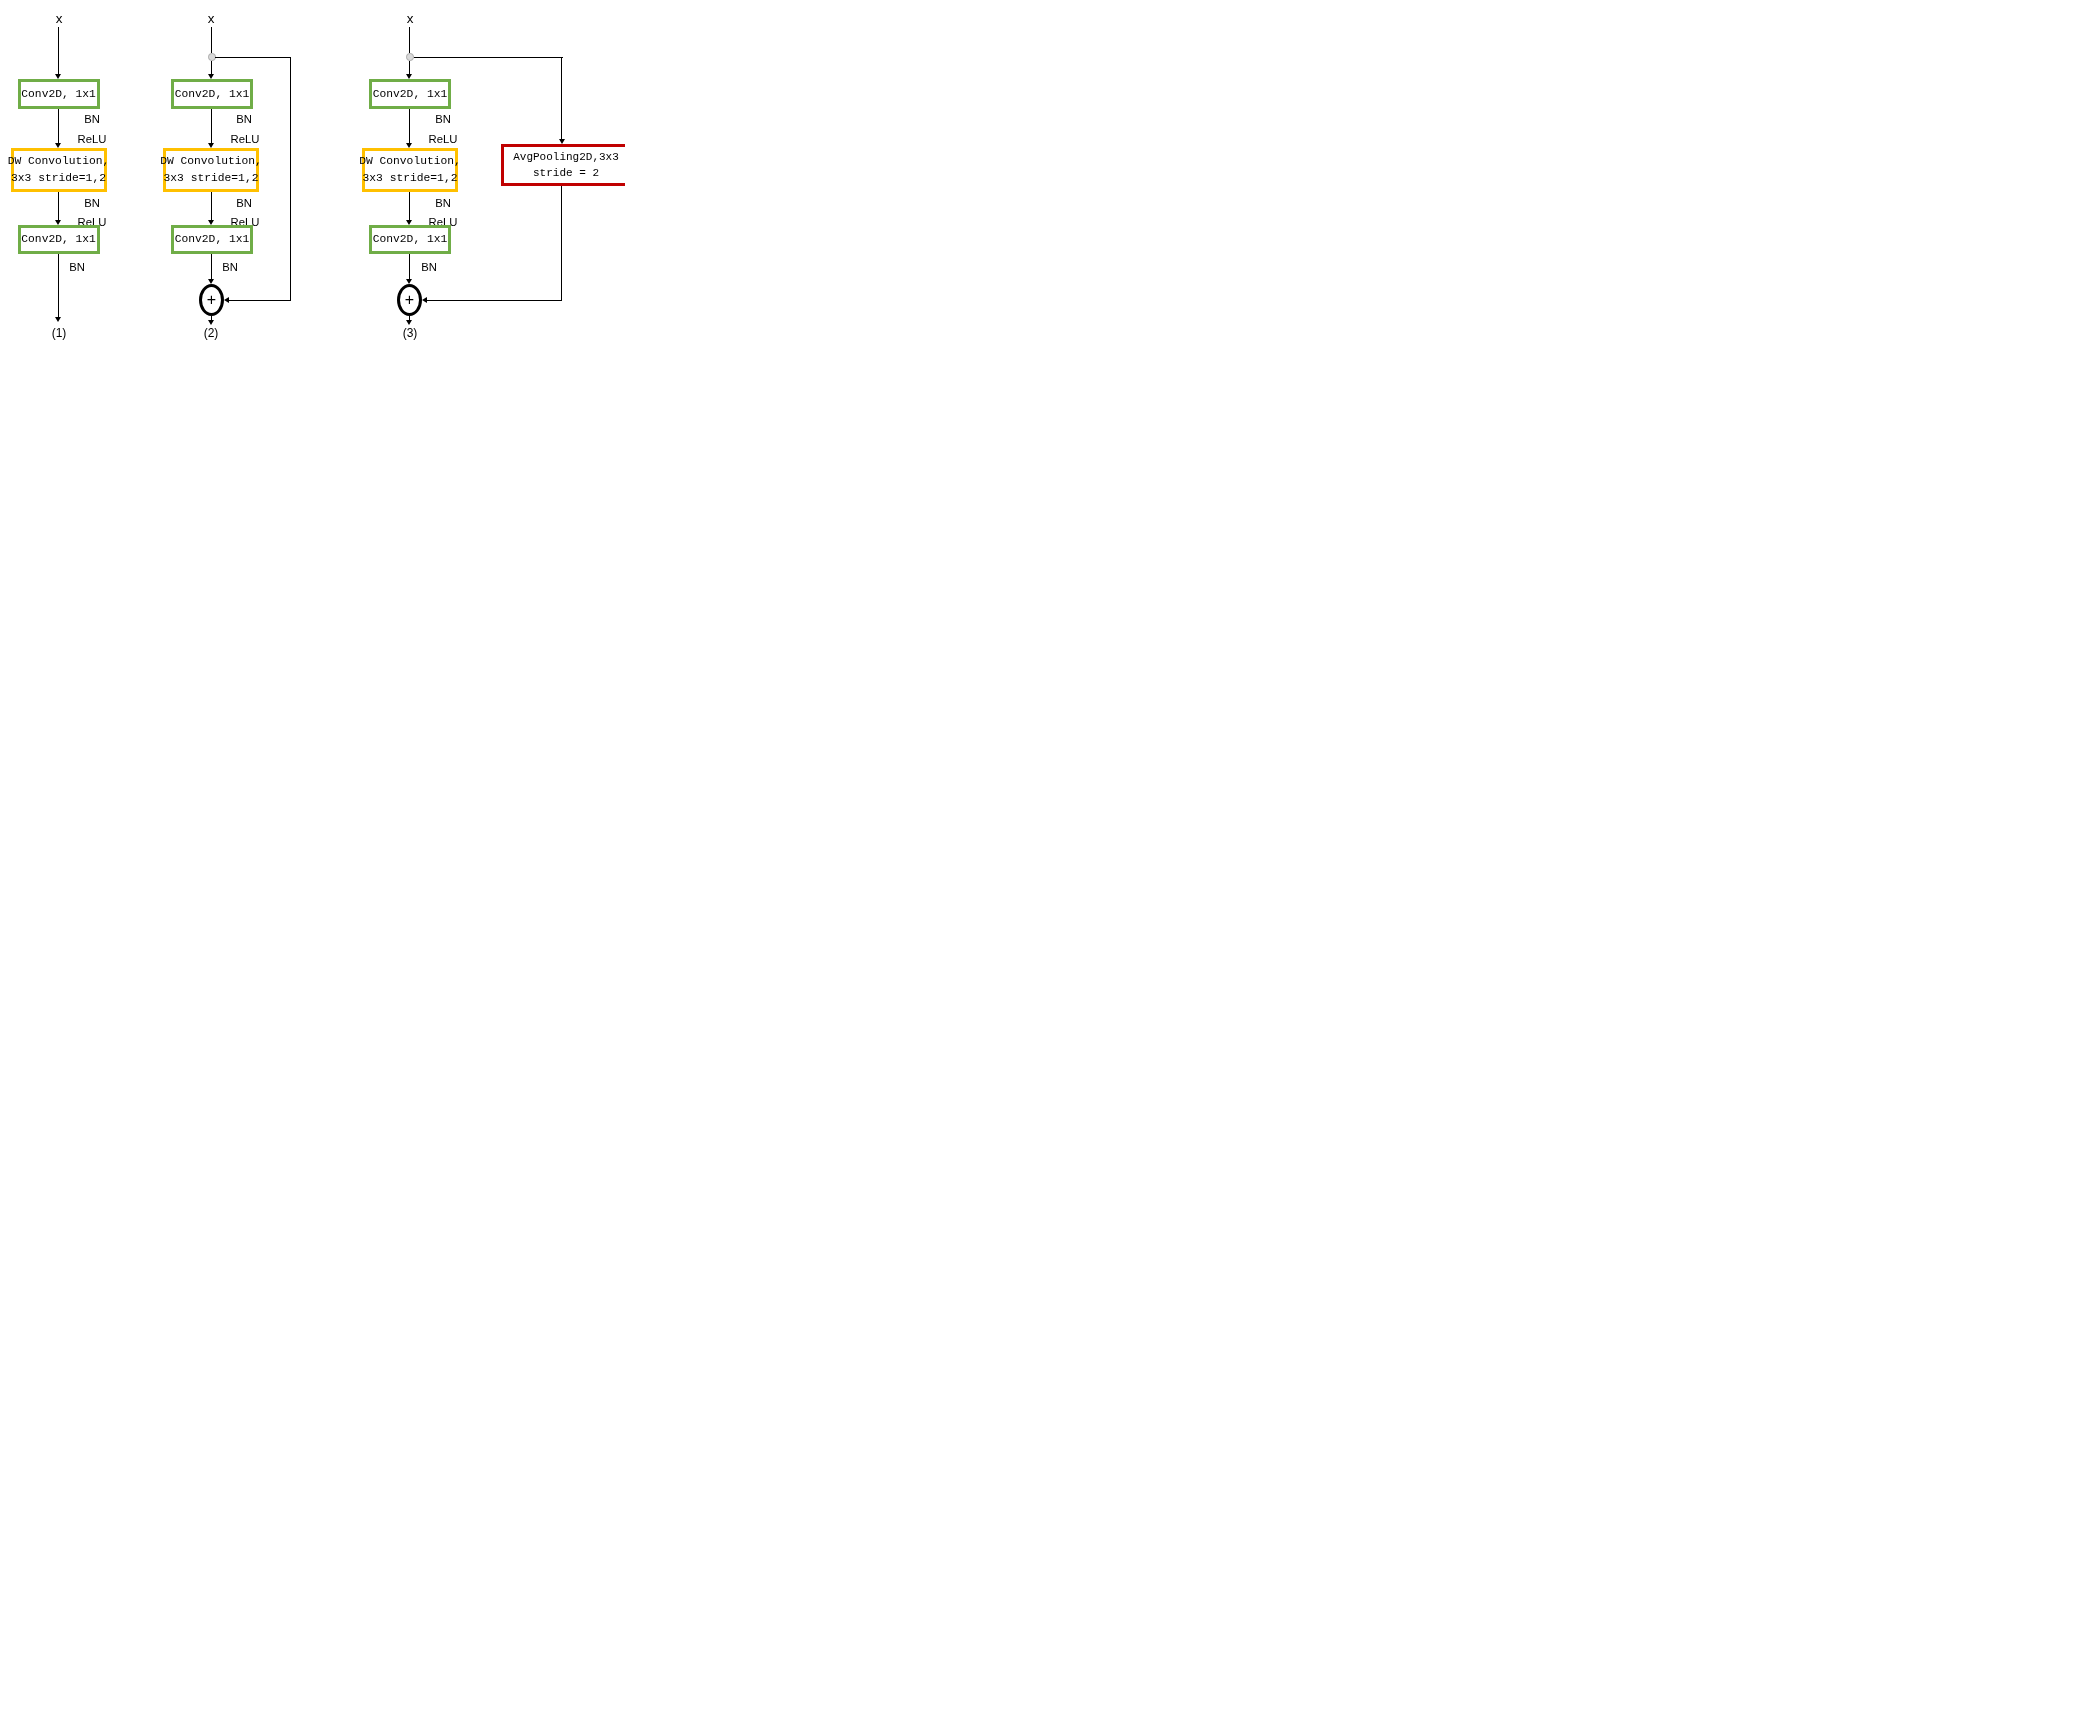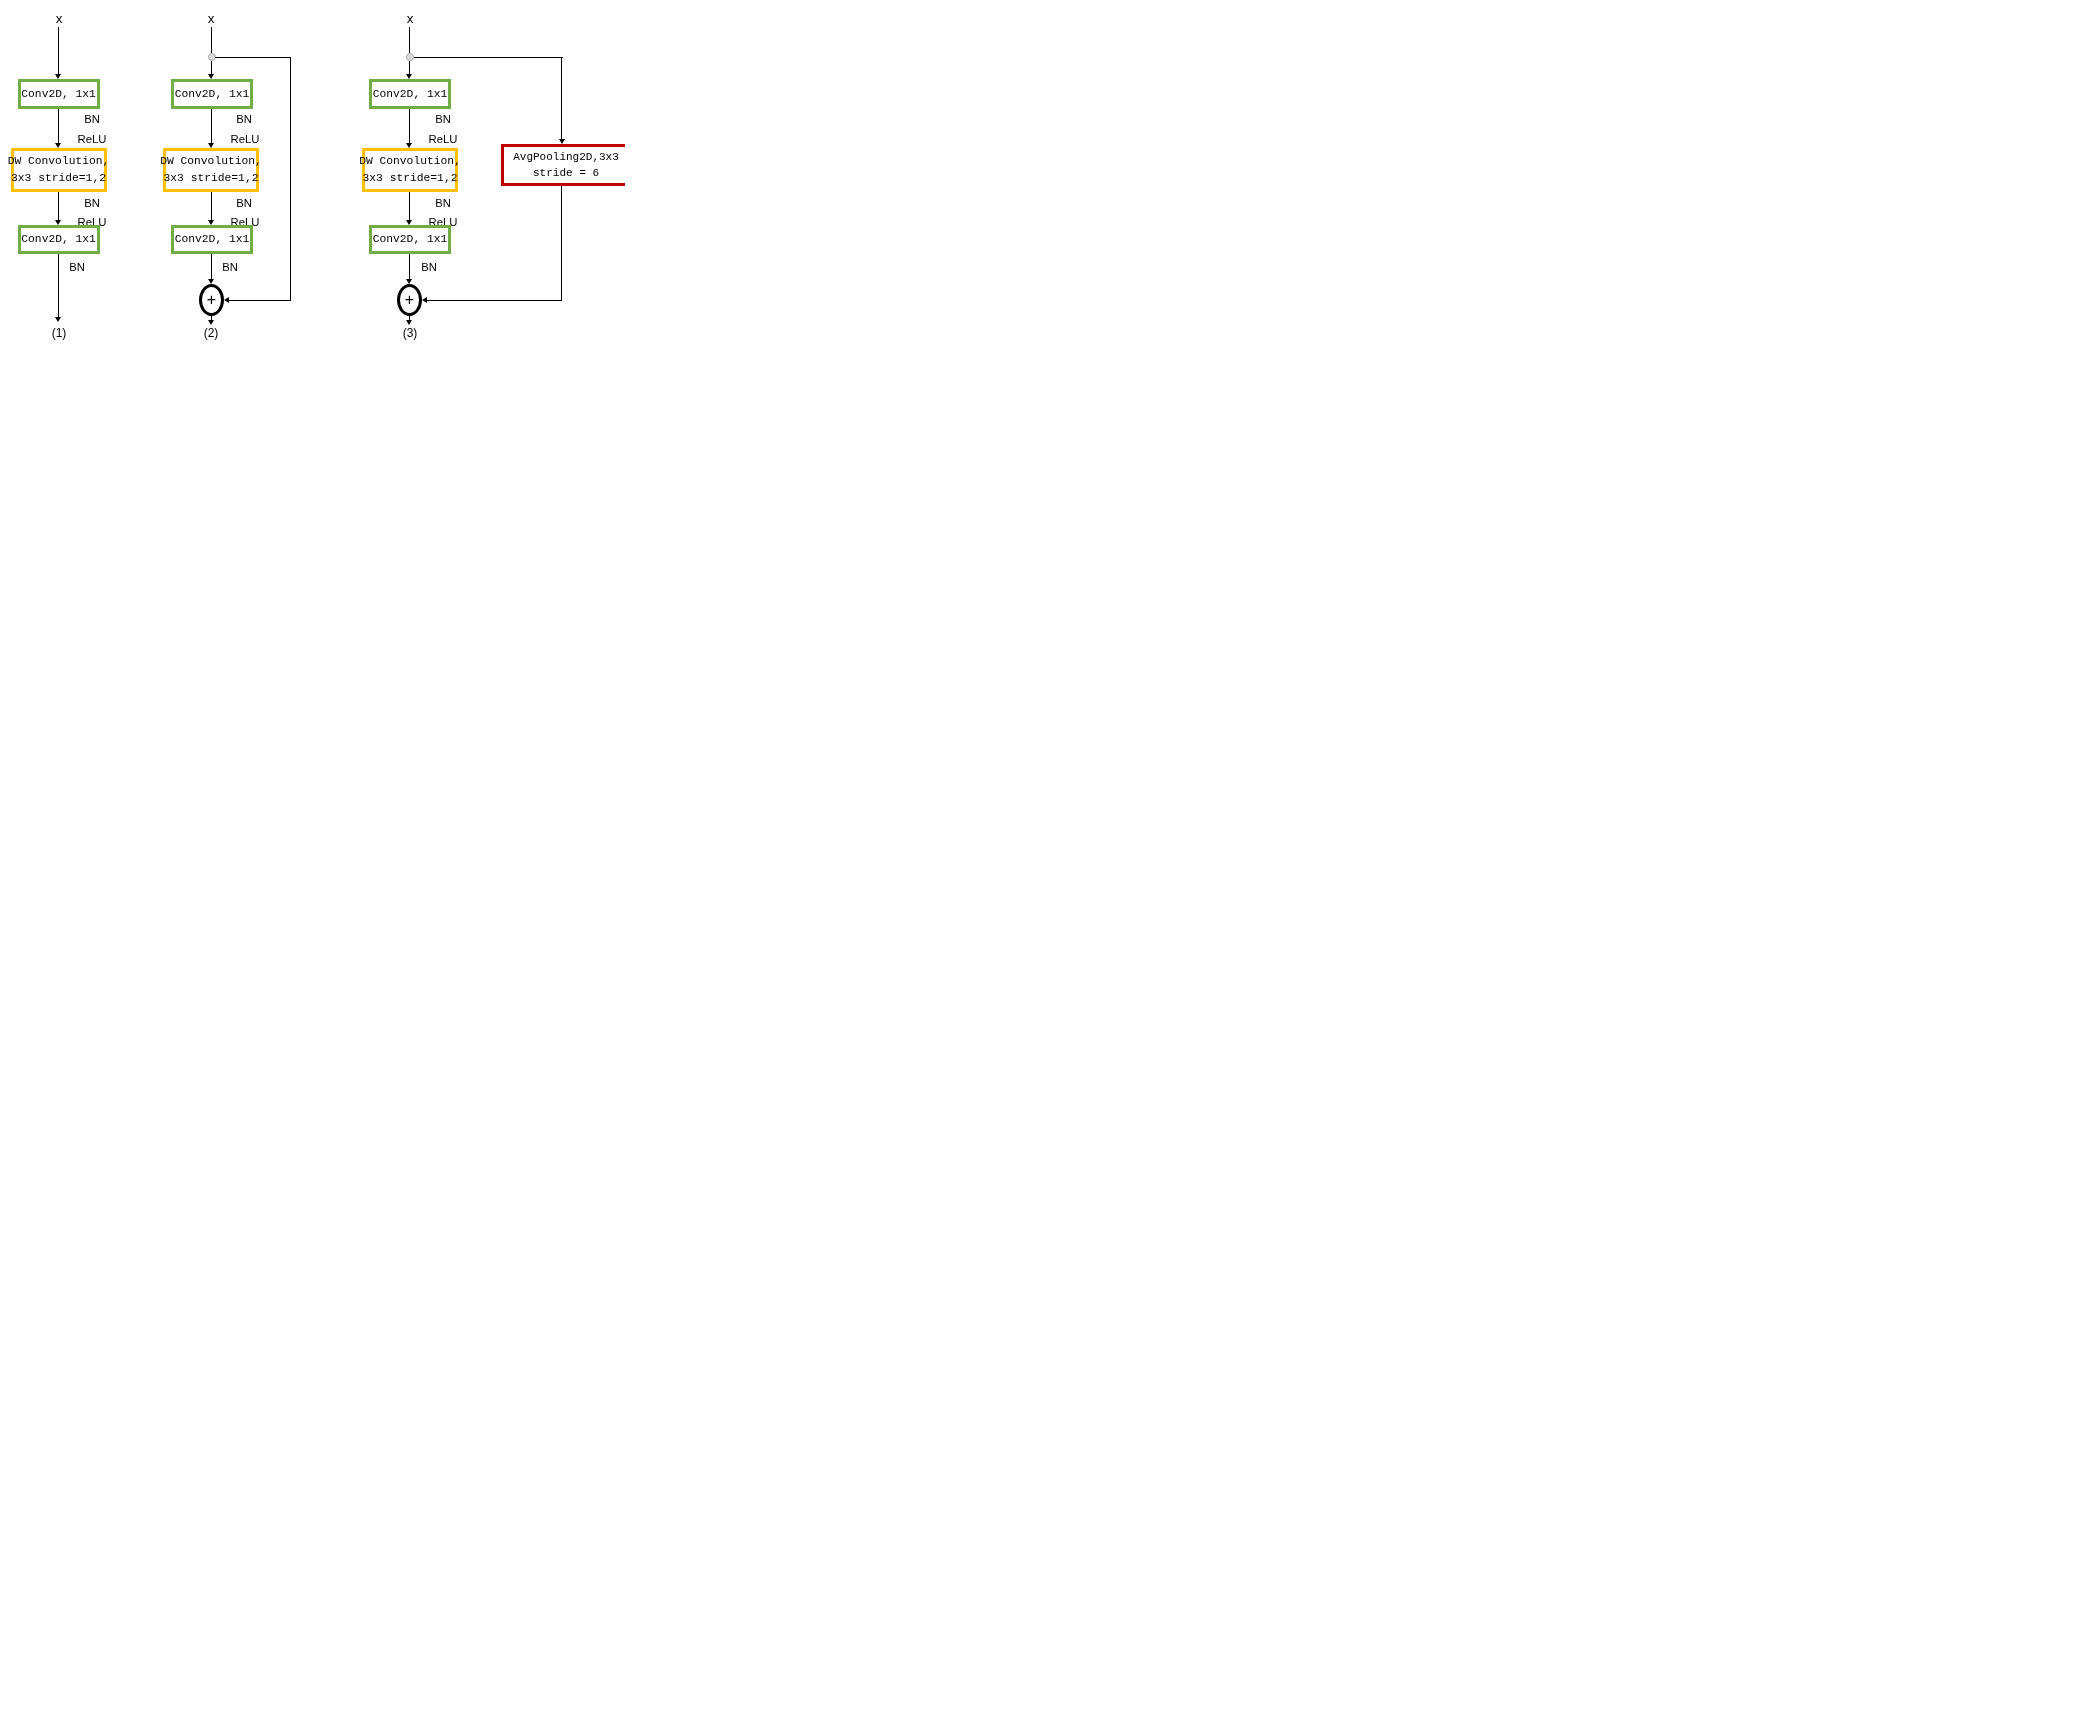--- a/index.html
+++ b/index.html
@@ -165,21 +165,21 @@
     <div class="xlbl" style="left:385px;top:11px;">x</div>
     <div class="vl" style="left:409px;top:27px;height:26.4px;"></div>
     <div class="dot" style="left:406px;top:53px;"></div>
 
     <div class="hl" style="left:414px;top:57px;width:149px;"></div>
     <div class="vl" style="left:561px;top:57px;height:82px;"></div>
     <div class="ahd" style="left:559px;top:139px;"></div>
 
     <div class="box pool" style="left:501px;top:144px;height:42px;">
       <span>AvgPooling2D,3x3</span>
-      <span>stride = 6</span>
+      <span>stride = 2</span>
     </div>
 
     <div class="vl" style="left:561px;top:186px;height:115px;"></div>
     <div class="hl" style="left:427px;top:300px;width:135px;"></div>
     <div class="ahl" style="left:422px;top:297px;"></div>
 
     <div class="vl" style="left:409px;top:61px;height:14px;"></div>
     <div class="ahd" style="left:406px;top:74px;"></div>
 
     <div class="box conv" style="left:369px;top:79px;height:30px;">

